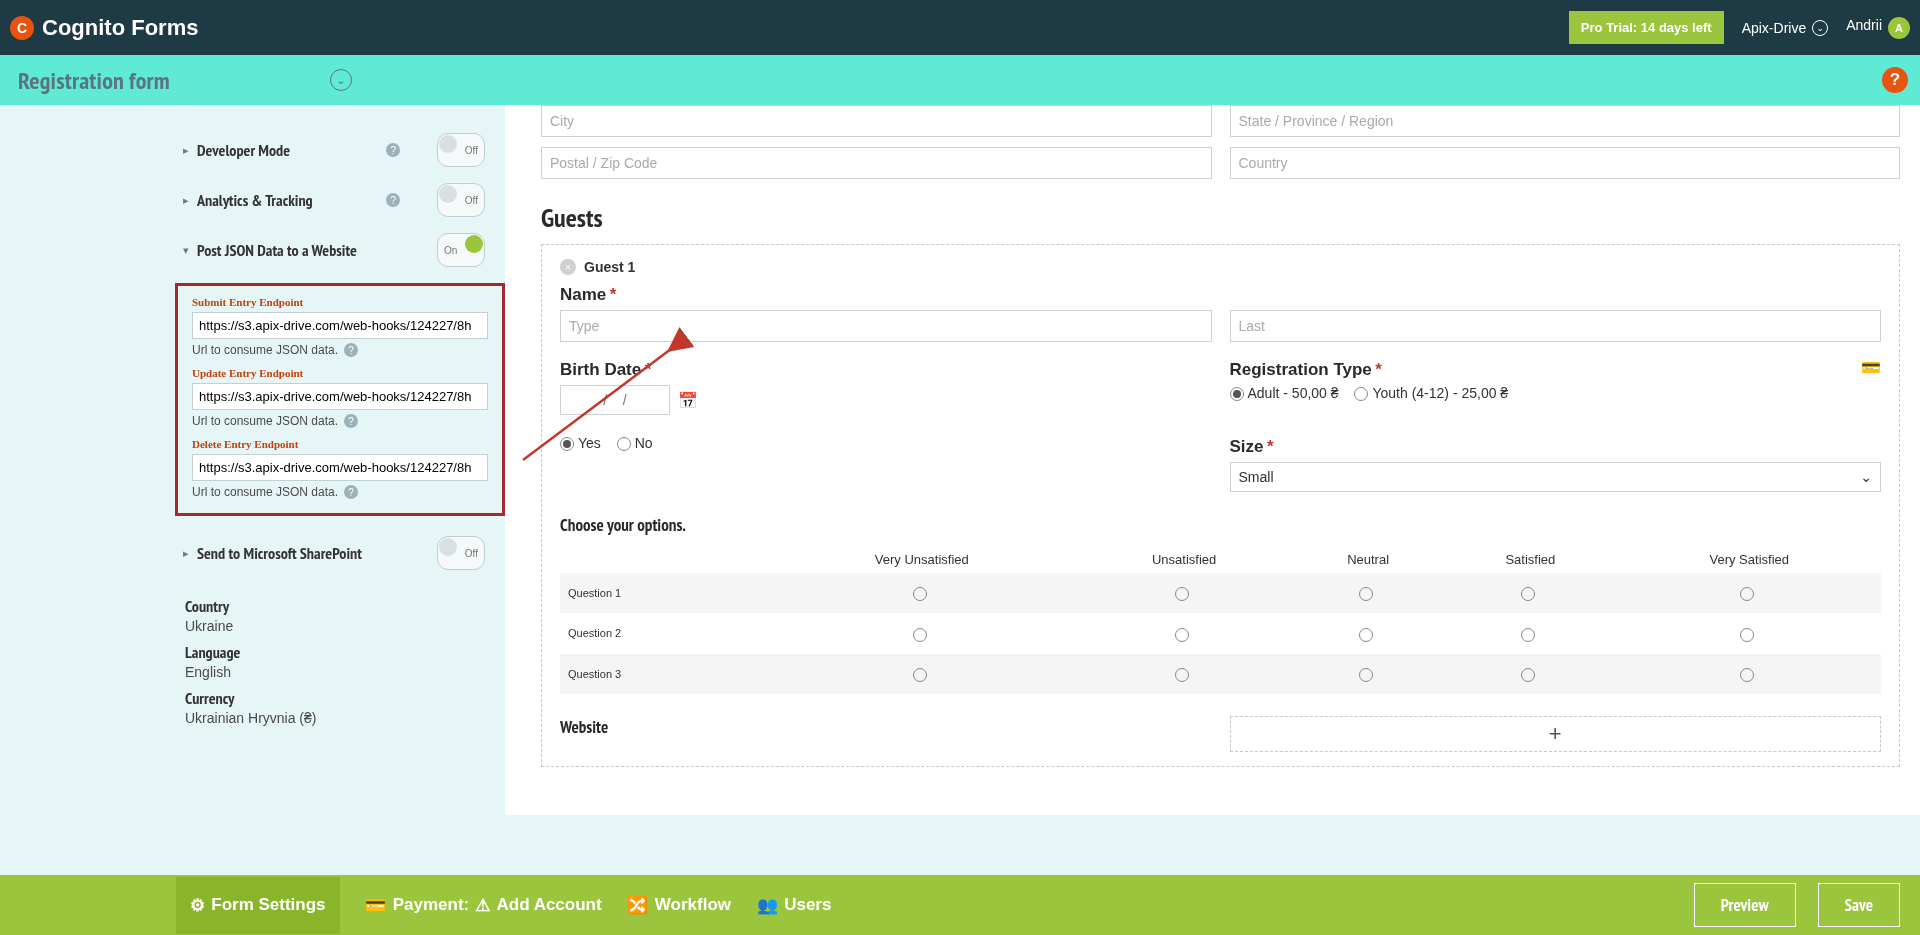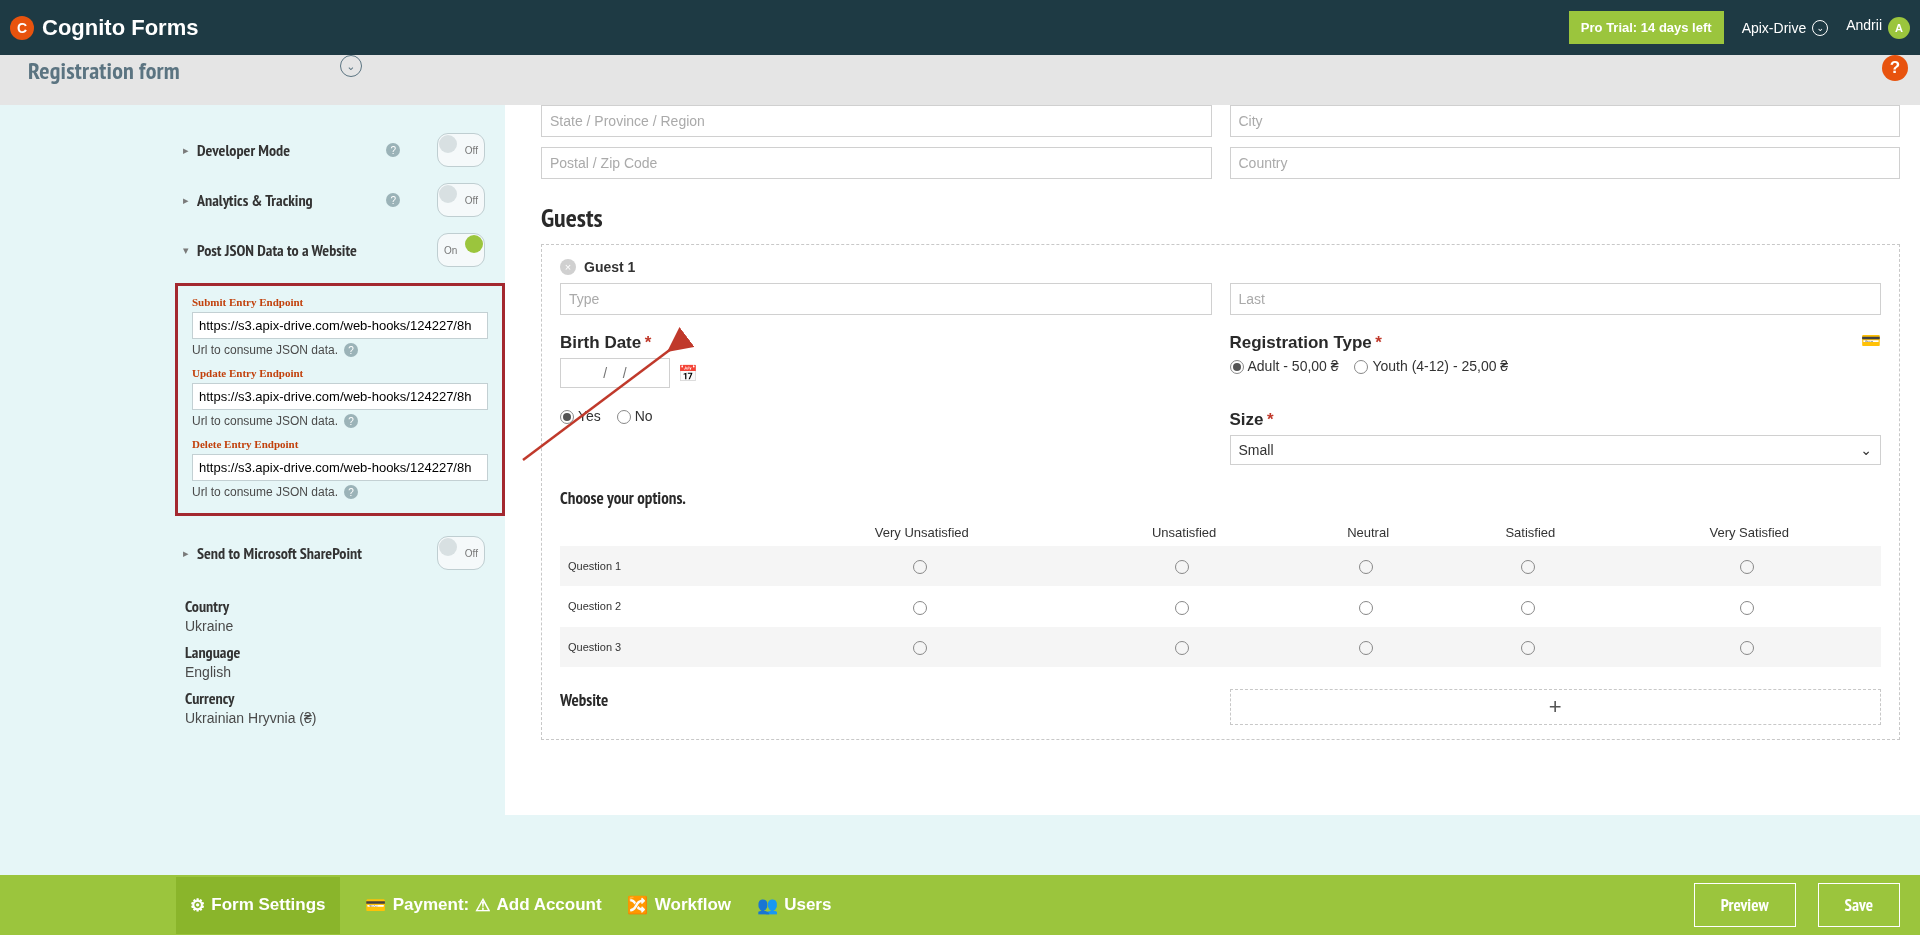--- a/index.html
+++ b/index.html
@@ -11,21 +11,21 @@
 .logo-icon { width: 24px; height: 24px; background: #E8530E; border-radius: 50%; position: relative; display: flex; align-items: center; justify-content: center; color: #fff; font-weight: bold; }
 .logo-text { color: #fff; font-size: 22px; font-weight: bold; }
 .header-spacer { flex: 1; }
 .pro-trial { background: #9bc53d; color: #fff; padding: 9px 12px; font-weight: bold; font-size: 13px; }
 .org-dropdown { color: #fff; margin: 0 18px; display: flex; align-items: center; gap: 6px; }
 .org-dropdown .chev { border: 1px solid #fff; border-radius: 50%; width: 16px; height: 16px; display: inline-flex; align-items: center; justify-content: center; font-size: 9px; }
 .user-name { color: #fff; display: flex; align-items: flex-start; gap: 6px; }
 .avatar { width: 22px; height: 22px; border-radius: 50%; background: #9bc53d; color: #fff; font-size: 11px; display: flex; align-items: center; justify-content: center; font-weight: bold; }
 
 
-.subbar { background: #e5e5e5; height: 50px; display: flex; align-items: flex-start; padding-left: 28px; position: relative; }
+.subbar { background: #5eead4; height: 50px; display: flex; align-items: center; padding-left: 18px; position: relative; }
 .form-name { color: #5b7481; font-family: 'PT Sans Narrow', Arial Narrow, sans-serif; font-size: 24px; font-weight: 600; letter-spacing: .2px; }
 .form-name-chev { margin-left: 160px; width: 22px; height: 22px; border: 1.5px solid #5b7481; border-radius: 50%; display: flex; align-items: center; justify-content: center; color: #5b7481; font-size: 11px; }
 .tabs { display: flex; height: 50px; margin-left: 20px; }
 .tab { display: flex; align-items: center; padding: 0 26px; color: #fff; font-family: 'PT Sans Narrow', Arial Narrow, sans-serif; font-size: 20px; font-weight: 600; }
 .tab.build { background: #9bc53d; }
 .tab.publish { background: #5bc0be; }
 .tab.entries { background: #5bc0be; }
 .help-circle { position: absolute; right: 12px; width: 26px; height: 26px; background: #E8530E; border-radius: 50%; color: #fff; display: flex; align-items: center; justify-content: center; font-weight: bold; font-size: 17px; }
 
 
@@ -202,36 +202,37 @@
       <div class="locale-value">Ukraine</div>
       <div class="locale-label">Language</div>
       <div class="locale-value">English</div>
       <div class="locale-label">Currency</div>
       <div class="locale-value">Ukrainian Hryvnia (₴)</div>
     </div>
   </div>
 
   <div class="form-preview">
     <div class="field-row">
+      <div class="input-like">City</div>
       <div class="input-like">State / Province / Region</div>
-      <div class="input-like">City</div>
     </div>
     <div class="field-row">
       <div class="input-like">Postal / Zip Code</div>
       <div class="input-like">Country</div>
     </div>
 
     <div class="section-title">Guests</div>
 
     <div class="guest-card">
       <div class="guest-header">
         <span class="remove-x">×</span>
         <span class="guest-name">Guest 1</span>
       </div>
 
+      <div class="field-label"><span>Name</span> <span class="req">*</span></div>
       <div class="field-row">
         <div class="input-like">Type</div>
         <div class="input-like">Last</div>
       </div>
 
       <div class="two-col" style="margin-top:16px;">
         <div class="col">
           <div class="field-label"><span>Birth Date</span> <span class="req">*</span></div>
           <div class="date-input">
             <input placeholder="/    /" style="">

